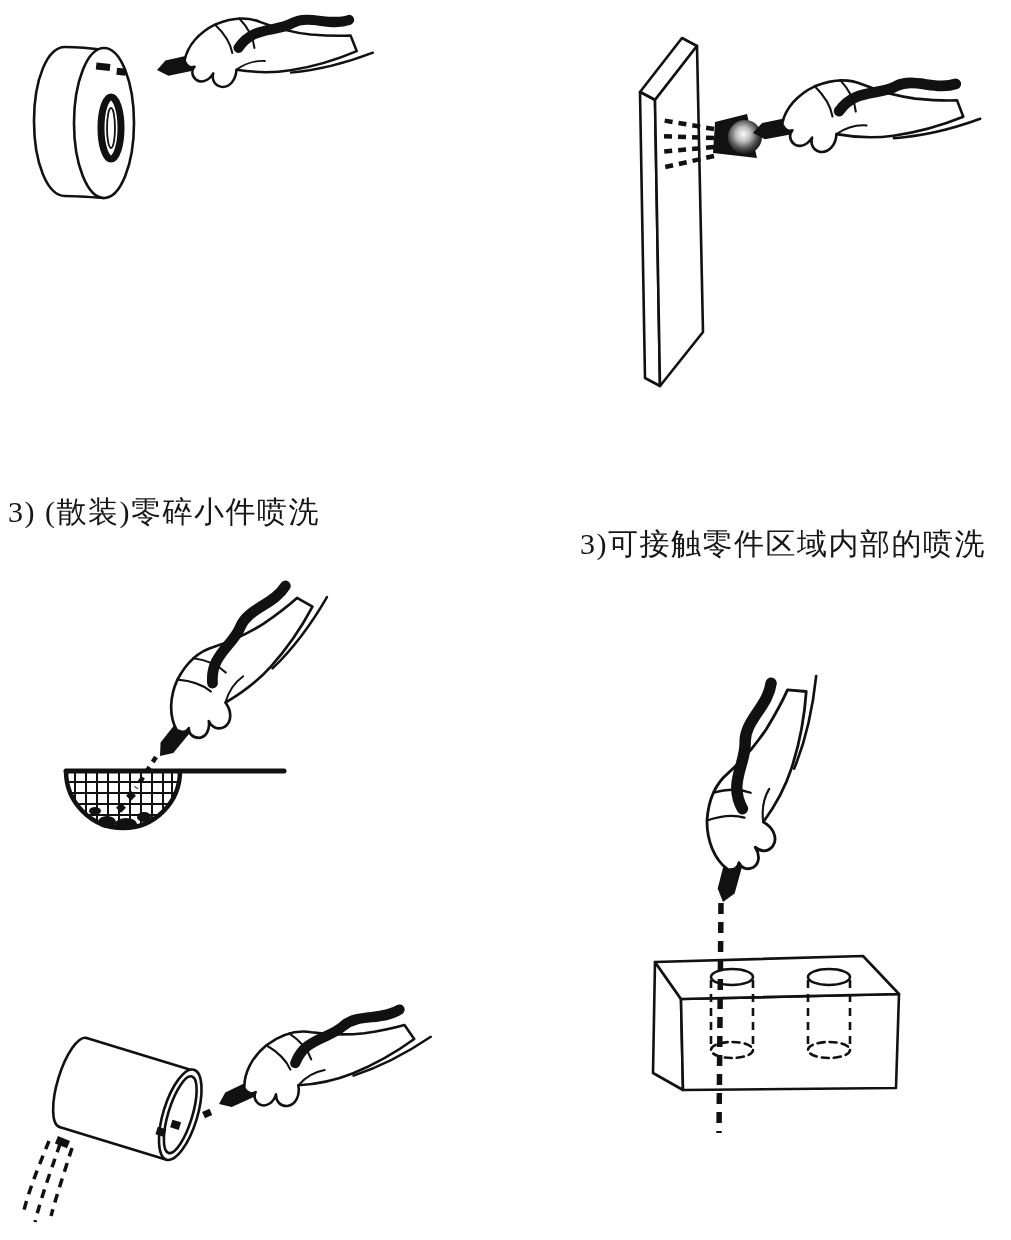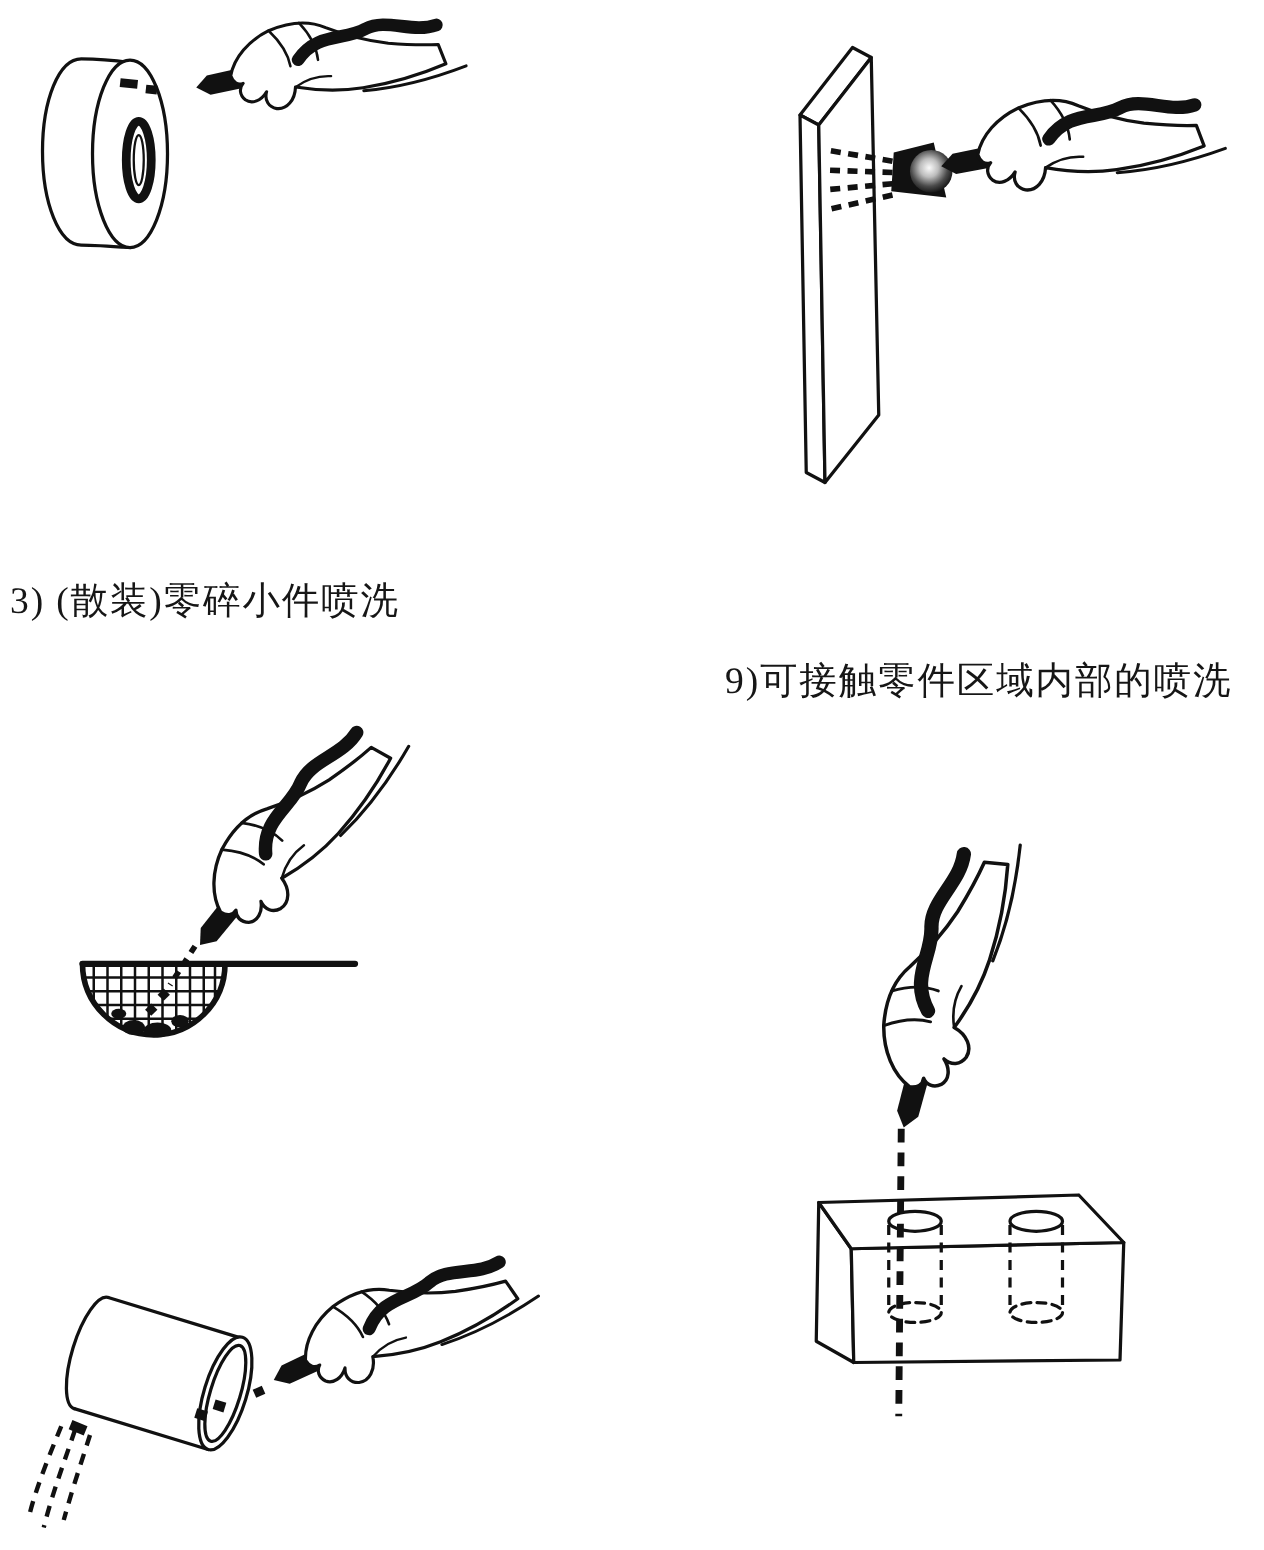--- a/index.html
+++ b/index.html
@@ -16,21 +16,21 @@
     left:0;top:0;
     width:1011px;height:1240px;
   }
   .caption{
     position:absolute;
     color:#161616;
     font-size:30px;
     letter-spacing:1.5px;
     white-space:nowrap;
   }
-  .caption-3{left:8px;top:460px;}
+  .caption-3{left:8px;top:492px;}
   .caption-4{left:580px;top:524px;}
 </style>
 </head>
 <body>
 
 <div class="page">
 
   <svg class="figures-svg" viewBox="0 0 1011 1240" stroke-linecap="round">
     <defs>
       <radialGradient id="bulbGrad" cx="45%" cy="42%" r="62%">
@@ -141,15 +141,15 @@
         <path d="M808,980 L808,1050 M850,980 L850,1050" stroke="#111" stroke-width="2.6" stroke-dasharray="8 6" fill="none" stroke-linecap="butt"></path>
         <ellipse cx="829" cy="1050" rx="21" ry="8" fill="none" stroke="#111" stroke-width="2.6" stroke-dasharray="7 5"></ellipse>
       </g>
       <path d="M721,903 L719,1133" stroke="#111" stroke-width="5.5" stroke-dasharray="11 8" fill="none" stroke-linecap="butt"></path>
       <use href="#handpen" transform="translate(723,902) rotate(-74) scale(0.88)"></use>
     </g>
   </svg>
 
   <div class="caption caption-3">3) (散装)零碎小件喷洗</div>
 
-  <div class="caption caption-4">9)可接触零件区域内部的喷洗</div>
+  <div class="caption caption-4">3)可接触零件区域内部的喷洗</div>
 
 </div>
 
 </body></html>

